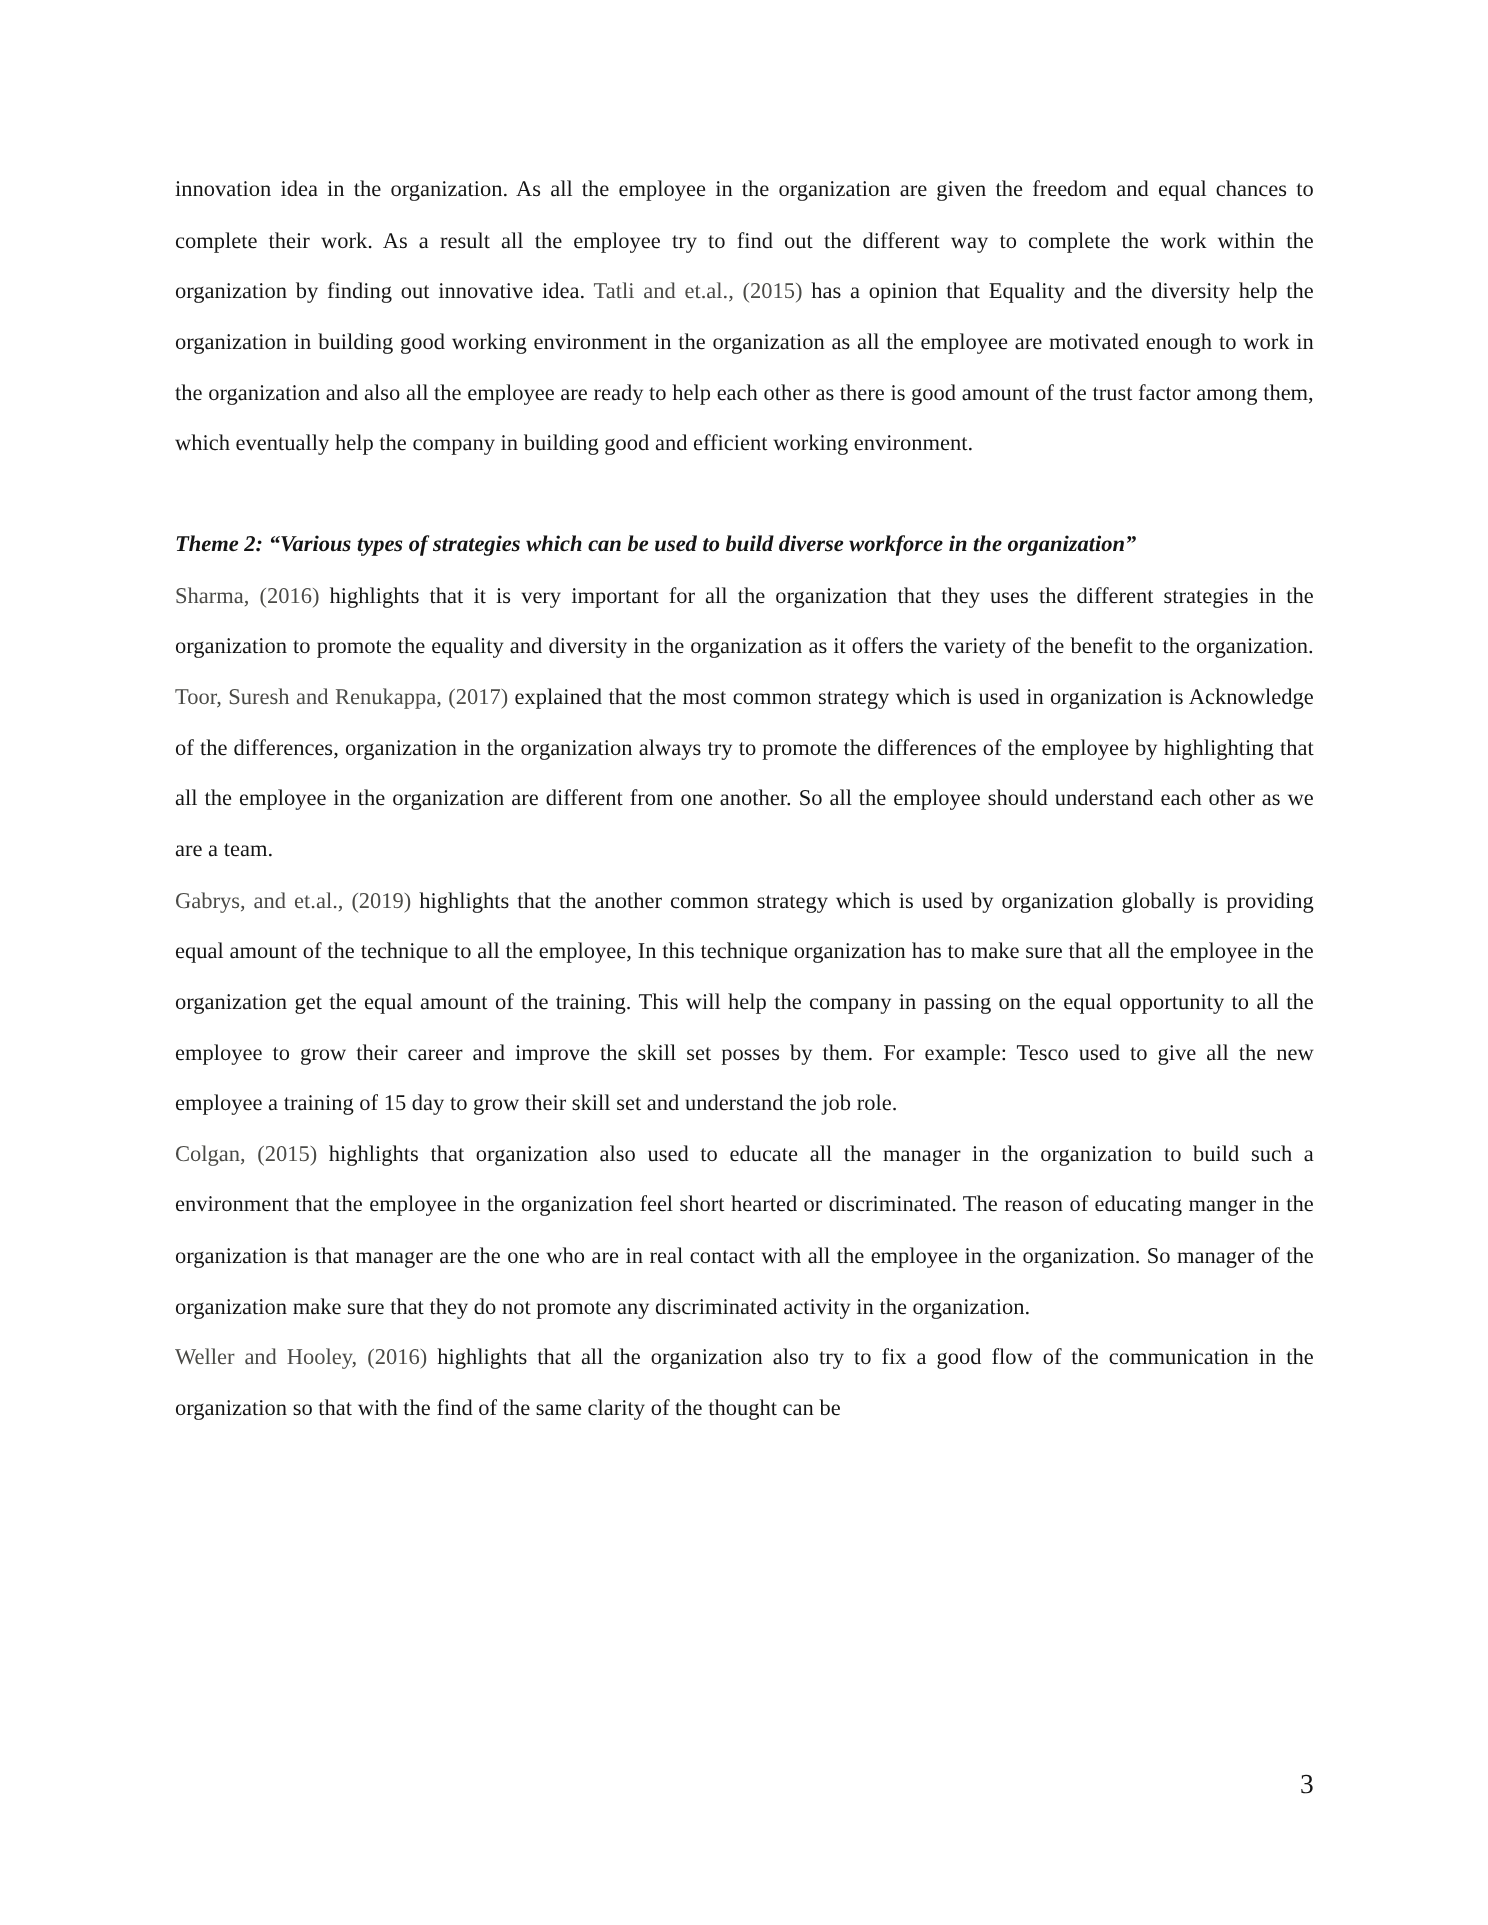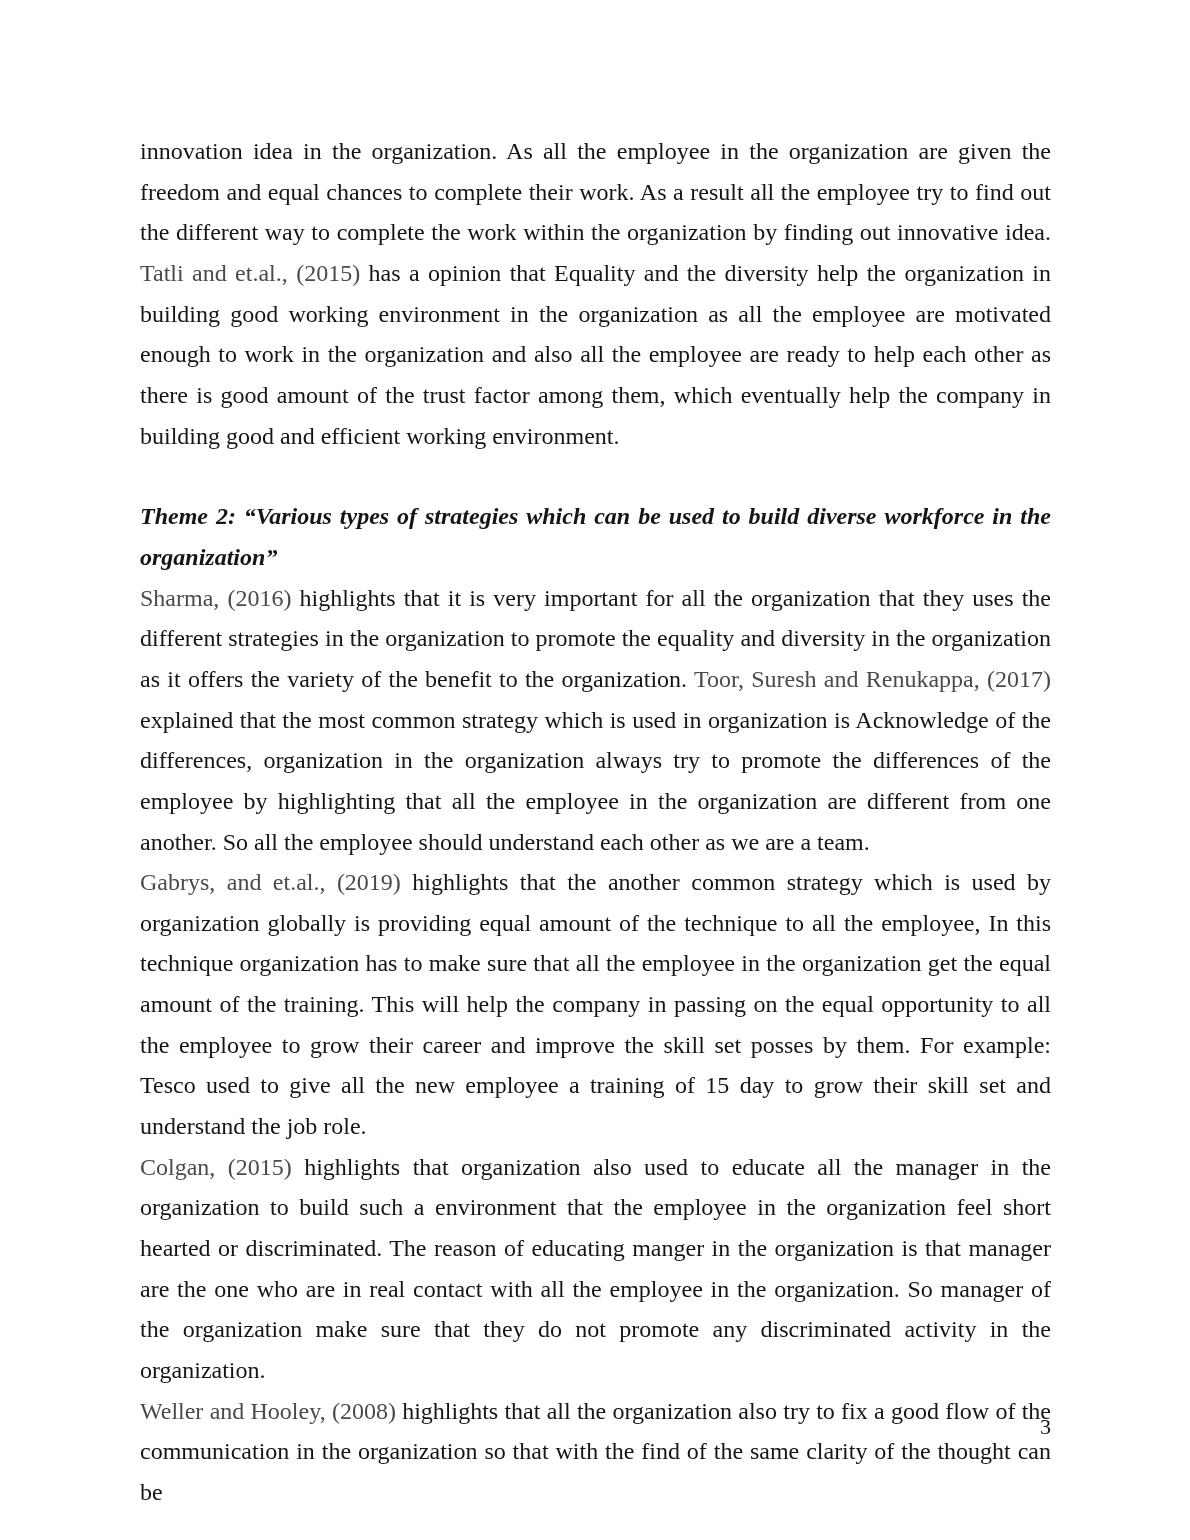--- a/index.html
+++ b/index.html
@@ -13,21 +13,21 @@
     height: 1540px;
     background: var(--page-bg, #ffffff);
     overflow: hidden;
     font-family: "Liberation Serif", serif;
   }
   .text-block {
     position: absolute;
     left: 140px;
     top: 131px;
     width: 911px;
-    font-size: 24px;
+    font-size: 18px;
     line-height: 40.65px;
     text-align: justify;
     color: var(--body-text, #151515);
   }
   .para {
     margin: 0;
     padding: 0;
   }
   .para.heading {
     font-weight: bold;
@@ -51,16 +51,16 @@
 </head>
 <body>
 
 <div class="page">
   <div class="text-block">
       <p class="para"><span class="seg normal">innovation idea in the organization. As all the employee in the organization are given the freedom and equal chances to complete their work. As a result all the employee try to find out the different way to complete the work within the organization by finding out innovative idea. </span><span class="seg citation">Tatli and et.al., (2015)</span><span class="seg normal"> has a opinion that Equality and the diversity help the organization in building good working environment in the organization as all the employee are motivated enough to work in the organization and also all the employee are ready to help each other as there is good amount of the trust factor among them, which eventually help the company in building good and efficient working environment.</span></p>
       <p class="para heading"><span class="seg normal">Theme 2: “Various types of strategies which can be used to build diverse workforce in the organization”</span></p>
       <p class="para"><span class="seg citation">Sharma, (2016)</span><span class="seg normal"> highlights that it is very important for all the organization that they uses the different strategies in the organization to promote the equality and diversity in the organization as it offers the variety of the benefit to the organization. </span><span class="seg citation">Toor,  Suresh  and Renukappa, (2017)</span><span class="seg normal"> explained that the most common strategy which is used in organization is Acknowledge of the differences, organization in the organization always try to promote the differences of the employee by highlighting that all the employee in the organization are different from one another. So all the employee should understand each other as we are a team.</span></p>
       <p class="para"><span class="seg citation">Gabrys, and et.al., (2019)</span><span class="seg normal"> highlights that the another common strategy which is used by organization globally is providing equal amount of the technique to all the employee, In this technique organization has to make sure that all the employee in the organization get the equal amount of the training. This will help the company in passing on the equal opportunity to all the employee to grow their career and improve the skill set posses by them. For example: Tesco used to give all the new employee a training of 15 day to grow their skill set and understand the job role.</span></p>
       <p class="para"><span class="seg citation">Colgan,  (2015)</span><span class="seg normal"> highlights that organization also used to educate all the manager in the organization to build such a environment that the employee in the organization feel short hearted or discriminated. The reason of educating manger in the organization is that manager are the one who are in real contact with all the employee in the organization. So manager of the organization make sure that they do not promote any discriminated activity in the organization.</span></p>
-      <p class="para"><span class="seg citation">Weller and Hooley, (2008)</span><span class="seg normal"> highlights that all the organization also try to fix a good flow of the communication in the organization so that with the find of the same clarity of the thought can be</span></p>
+      <p class="para"><span class="seg citation">Weller and Hooley, (2016)</span><span class="seg normal"> highlights that all the organization also try to fix a good flow of the communication in the organization so that with the find of the same clarity of the thought can be</span></p>
     </div>
   <div class="page-number">3</div>
 </div>
 
 </body></html>

